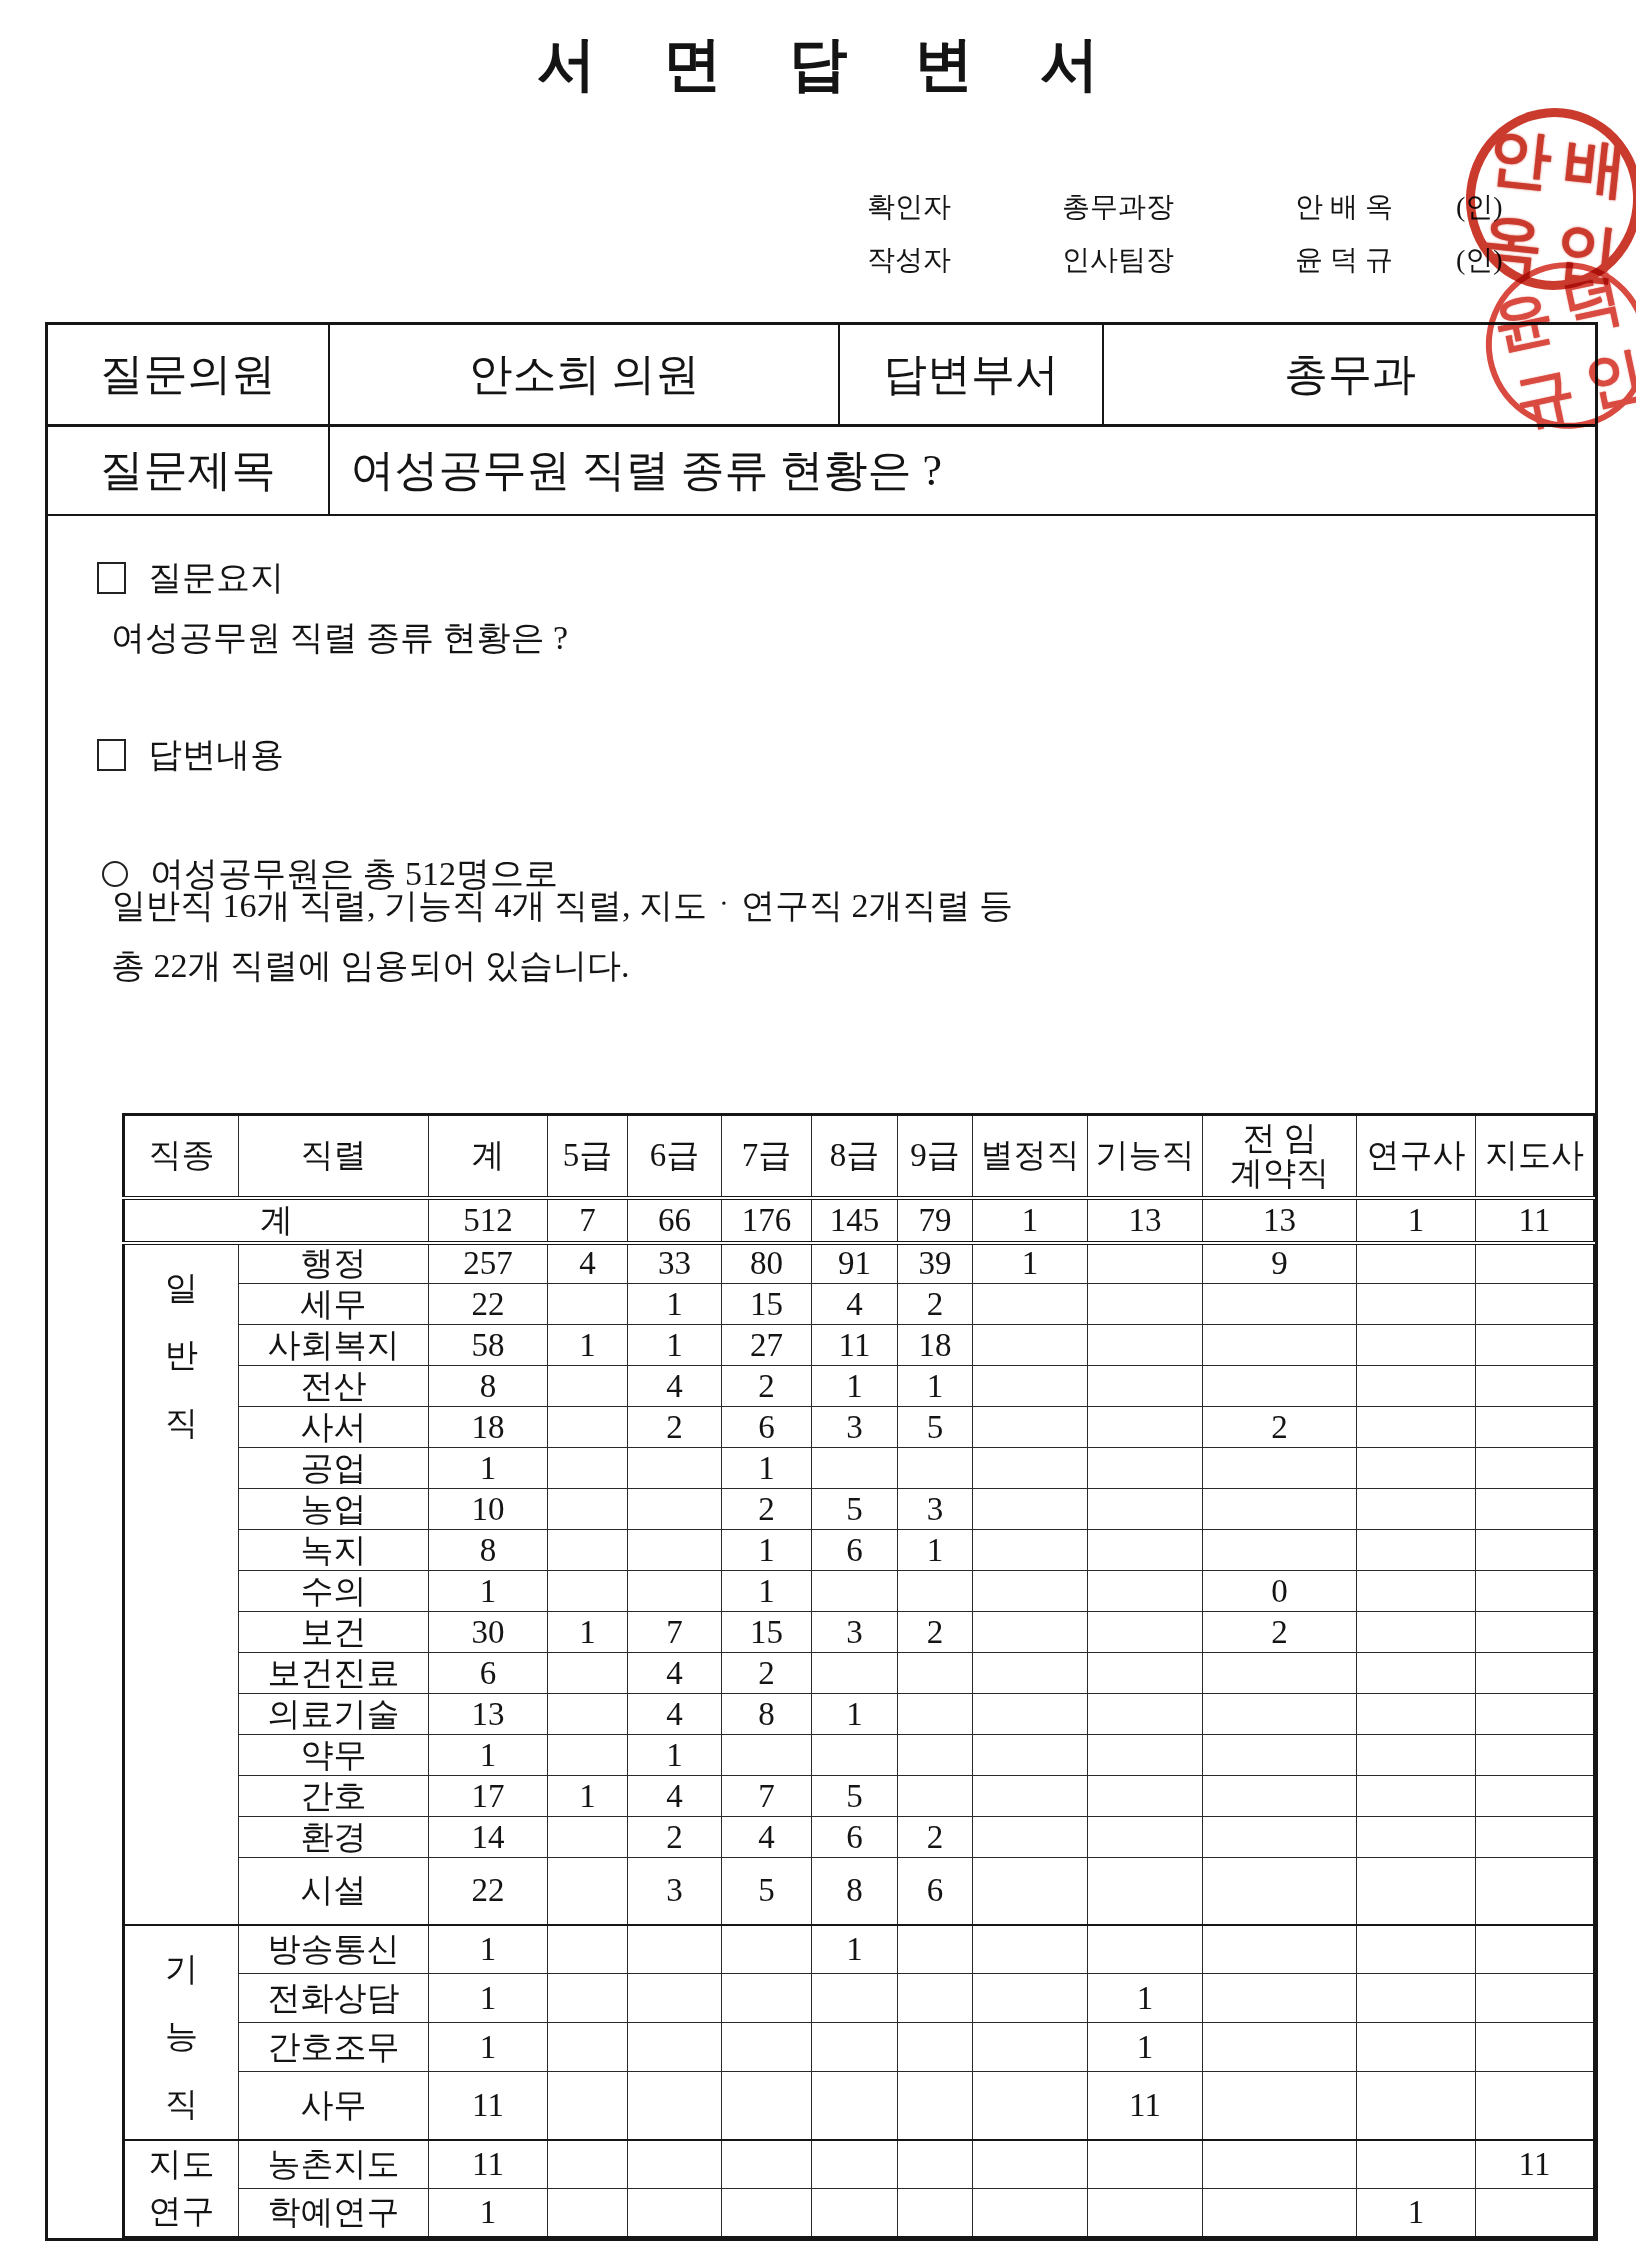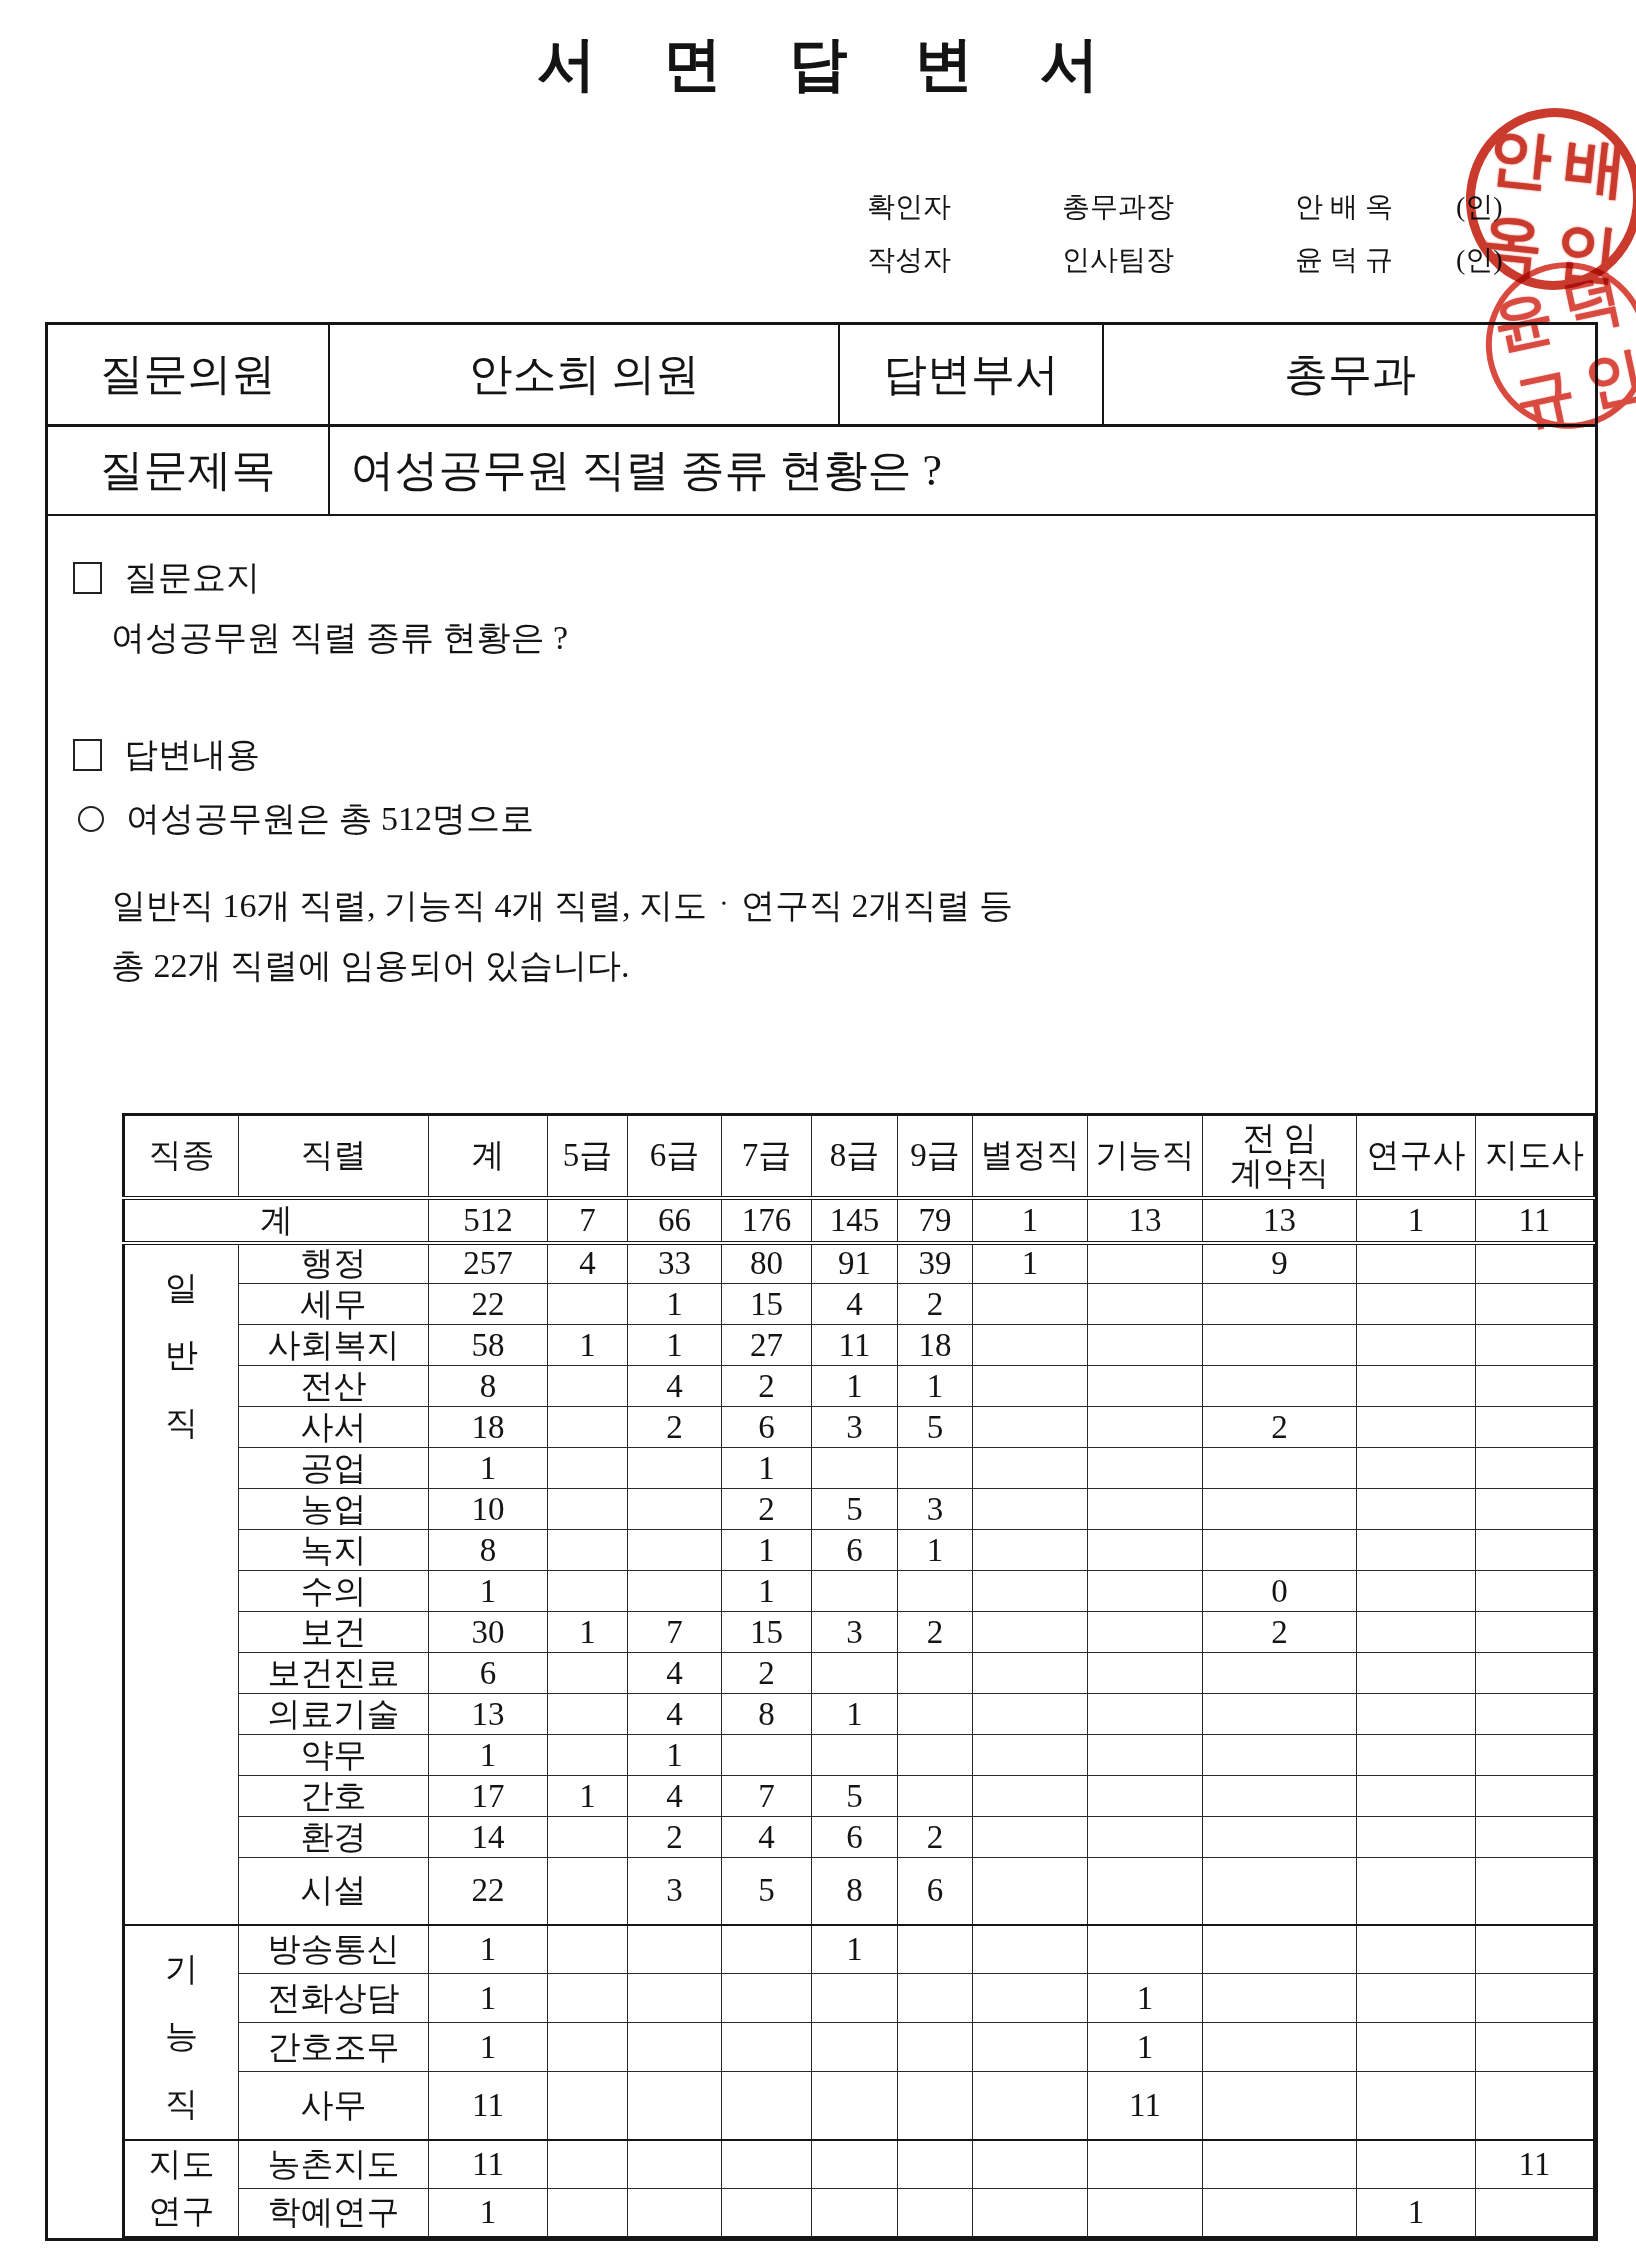--- a/index.html
+++ b/index.html
@@ -18,21 +18,21 @@
   
   .outer-box{position:absolute;left:45px;top:322px;width:1553px;height:1919px;border:3.7px solid #161616;box-sizing:border-box;}
   
   .meta-table{position:absolute;left:45px;top:322px;width:1553px;border-collapse:collapse;table-layout:fixed;font-size:44px;}
   .meta-table td{border:2.2px solid #161616;text-align:center;vertical-align:middle;padding:0 7.3px;box-sizing:border-box;}
   .meta-table tr:first-child td{border-top:3.7px solid #161616;height:102px;border-bottom:3.7px solid #161616;}
   .meta-table tr:last-child td{height:89px;border-bottom:2.9px solid #161616;}
   .meta-table td.left{text-align:left;padding-left:20.5px;}
   
   .tblock{position:absolute;font-size:34px;white-space:nowrap;}
-  .bullet-line{display:flex;align-items:center;gap:22px;}
+  .bullet-line{display:flex;align-items:center;gap:22px;margin-left:24px;}
   .checkbox{display:inline-block;width:29px;height:32px;border:2.2px solid #222;box-sizing:border-box;flex:0 0 auto;}
   .ringdot{display:inline-block;width:26px;height:26px;border:2.2px solid #222;border-radius:50%;box-sizing:border-box;flex:0 0 auto;}
   .ringdot.small{width:23.4px;height:23.4px;}
   
   .data-table{
     position:absolute;left:122px;top:1113px;width:1473px;
     border-collapse:collapse;table-layout:fixed;font-size:33px;text-align:center;
     border:3.7px solid #161616;
   }
   .data-table th,.data-table td{
@@ -102,21 +102,21 @@
     <span>질문요지</span>
   </div>
 
   <div class="tblock" style="left:111px;top:615px;">여성공무원 직렬 종류 현황은 ?</div>
 
   <div class="tblock bullet-line" style="left:73px;top:732px;">
     <span class="checkbox"></span>
     <span>답변내용</span>
   </div>
 
-  <div class="tblock bullet-line" style="left:78px;top:796px;text-align:right;">
+  <div class="tblock bullet-line" style="left:78px;top:851px;text-align:right;">
     <span class="ringdot"></span>
     <span>여성공무원은 총 512명으로</span>
   </div>
   <div class="tblock" style="left:112px;top:883px;">일반직 16개 직렬, 기능직 4개 직렬, 지도ㆍ연구직 2개직렬 등</div>
   <div class="tblock" style="left:111px;top:943px;">총 22개 직렬에 임용되어 있습니다.</div>
 
 
   <table class="data-table">
     <colgroup>
       <col style="width:115px">

